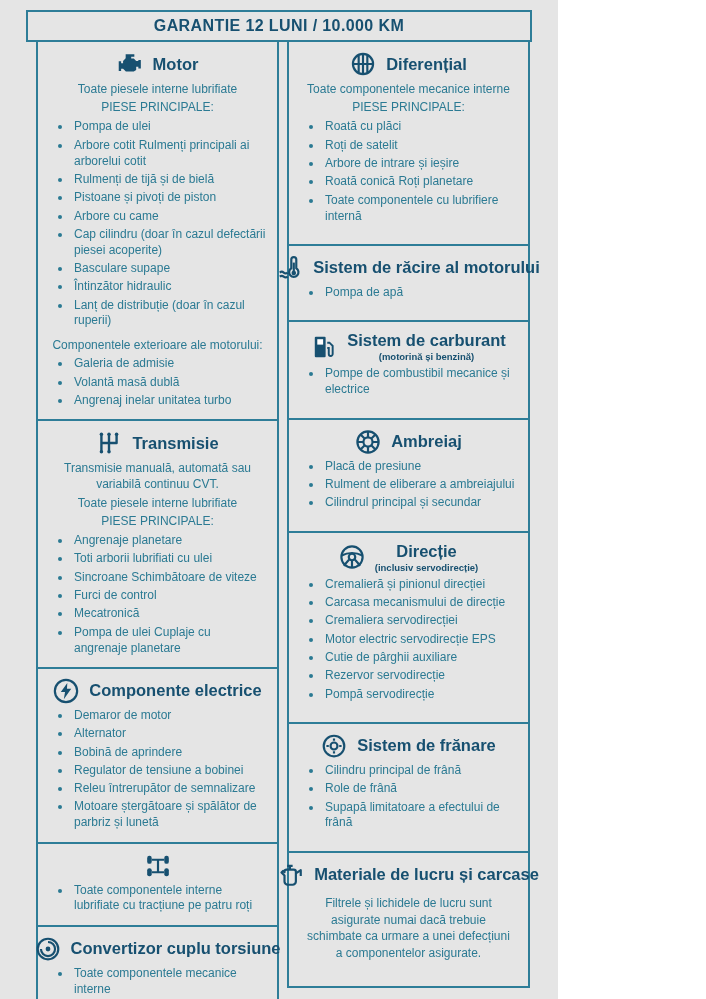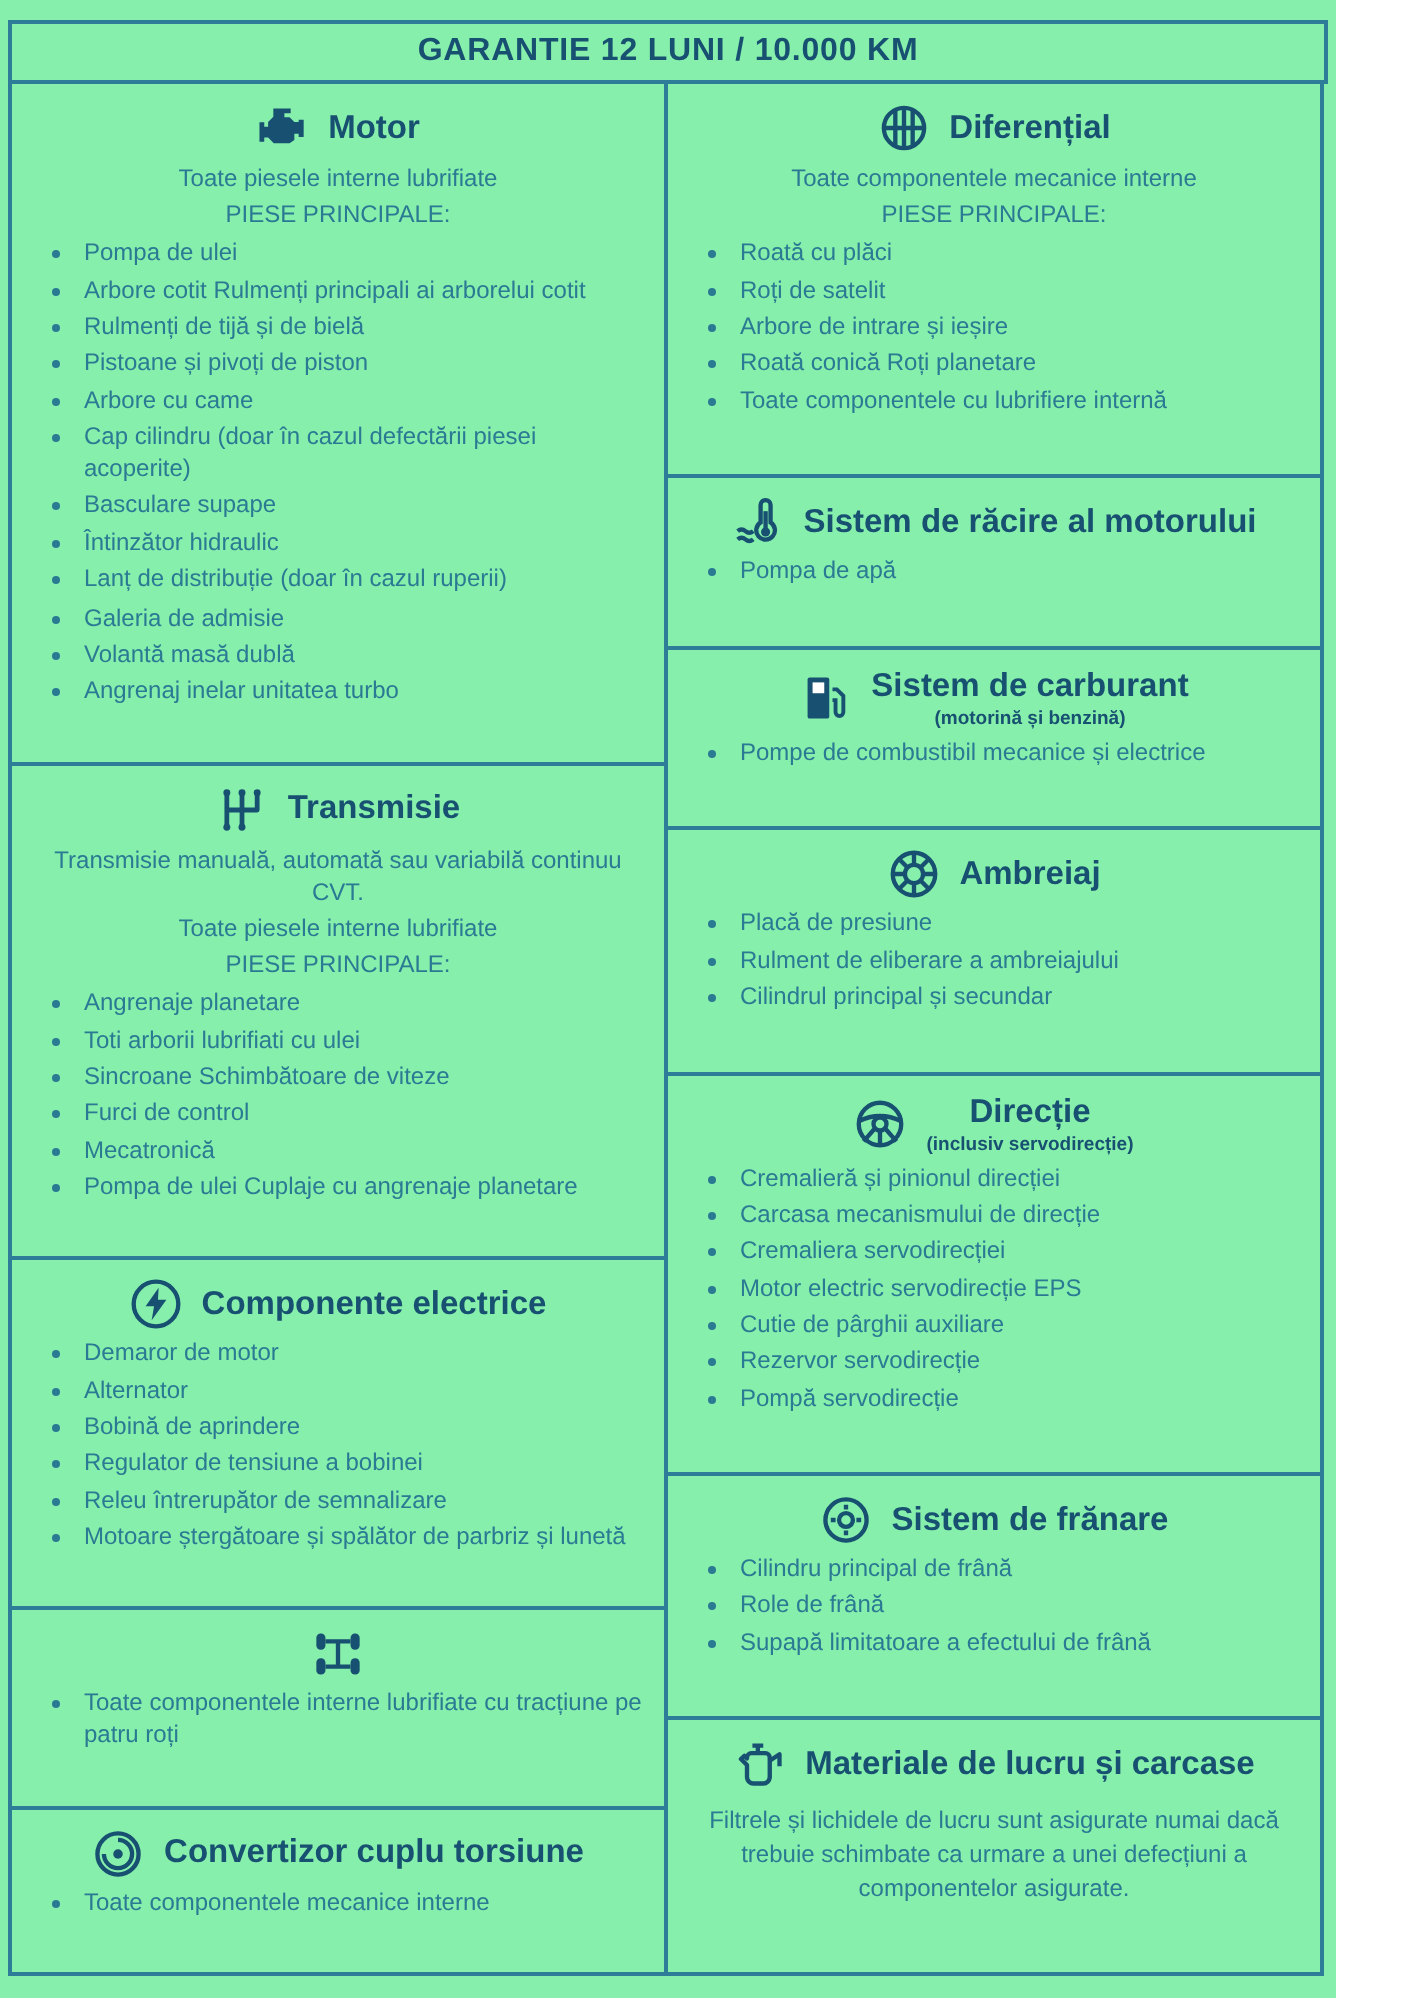--- a/index.html
+++ b/index.html
@@ -3,27 +3,27 @@
 <meta charset="utf-8">
 <style>
   :root{
     --bd:#2e7d98;
     --title:#175070;
     --body:#2b7a93;
   }
   *{box-sizing:border-box;}
   html,body{margin:0;padding:0;background:#ffffff;}
   body{font-family:"Liberation Sans", sans-serif;}
-  .page{width:668px;height:999px;padding:10px 4px 12px;overflow:hidden;background:#86efac;}
+  .page{width:558px;height:999px;padding:10px 26px 12px;overflow:hidden;background:#e5e5e5;}
   .header-box{border:2px solid var(--bd);padding:5px 8px;text-align:center;}
   .header-title{font-weight:bold;font-size:16px;color:var(--title);letter-spacing:.4px;}
   .columns{display:flex;margin-top:-2px;height:948px;}
   .col{display:flex;flex-direction:column;width:50%;}
   .col-right{margin-left:-2px;}
-  .box{border:2px solid var(--bd);padding:6px 10px 8px;flex:1 1 auto;}
+  .box{border:2px solid var(--bd);padding:6px 10px 8px;flex:1 1 auto;margin-left:10px;}
   .box + .box{margin-top:-2px;}
   .sec-head{display:flex;align-items:center;justify-content:center;gap:10px;margin:3px 0 4px;color:var(--title);}
   .icon{color:var(--title);flex:0 0 auto;}
   .icon svg{width:26px;height:26px;display:block;}
   .title-wrap{display:flex;flex-direction:column;align-items:center;}
   .sec-title{font-weight:bold;font-size:16.5px;color:var(--title);white-space:nowrap;}
   .sec-sub{font-weight:bold;font-size:9.5px;color:var(--title);margin-top:1px;}
   p.intro{text-align:center;color:var(--body);font-size:12px;line-height:1.35;margin:2px 6px;}
   ul.bullets{margin:4px 0 2px;padding-left:24px;color:var(--body);font-size:12px;}
   ul.bullets li{margin:2.5px 0;line-height:1.32;padding-left:2px;}
@@ -56,20 +56,21 @@
             <li>Pompa de ulei</li>
             <li>Arbore cotit Rulmenți principali ai arborelui cotit</li>
             <li>Rulmenți de tijă și de bielă</li>
             <li>Pistoane și pivoți de piston</li>
             <li>Arbore cu came</li>
             <li>Cap cilindru (doar în cazul defectării piesei acoperite)</li>
             <li>Basculare supape</li>
             <li>Întinzător hidraulic</li>
             <li>Lanț de distribuție (doar în cazul ruperii)</li>
           </ul>
+          <p class="group-heading">Componentele exterioare ale motorului:</p>
           <ul class="bullets">
             <li>Galeria de admisie</li>
             <li>Volantă masă dublă</li>
             <li>Angrenaj inelar unitatea turbo</li>
           </ul>
         </div>
         <div class="box">
           <div class="sec-head">
             <span class="icon">
               <svg viewBox="0 0 24 24" fill="none" stroke="currentColor" stroke-width="2.2" stroke-linecap="round">

